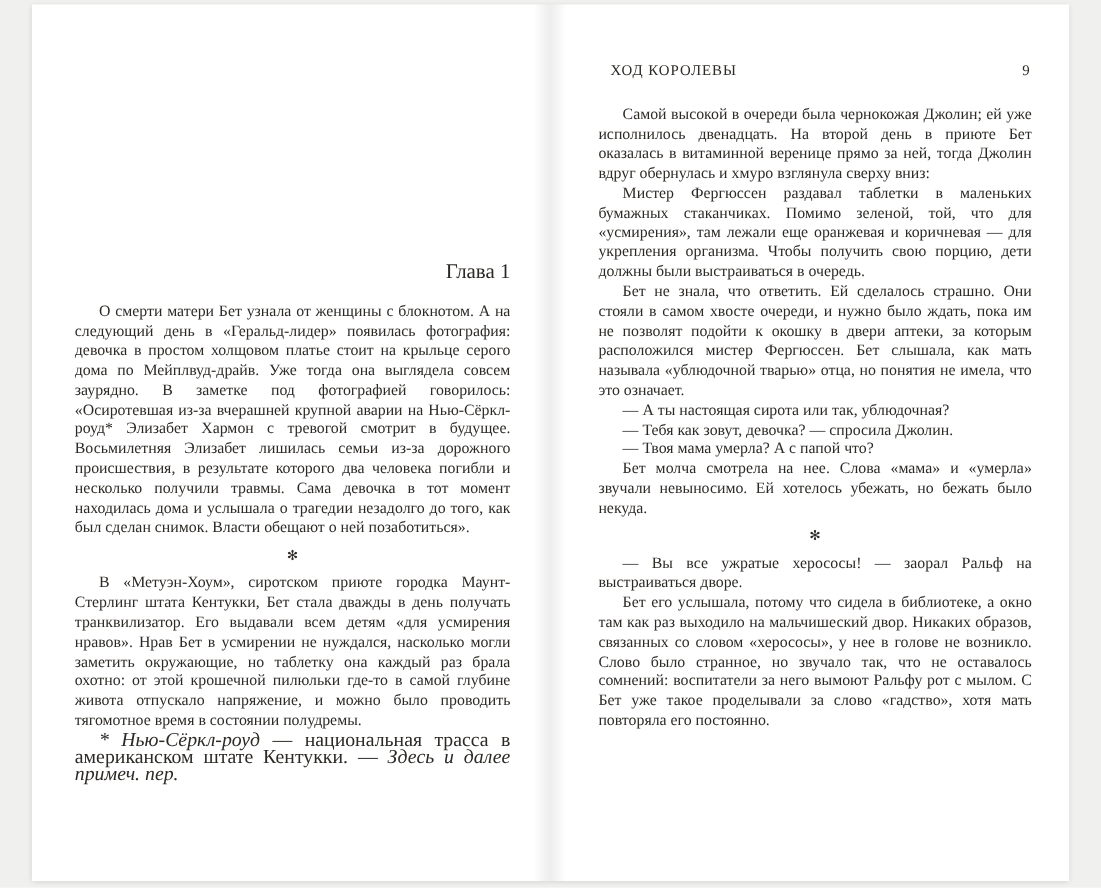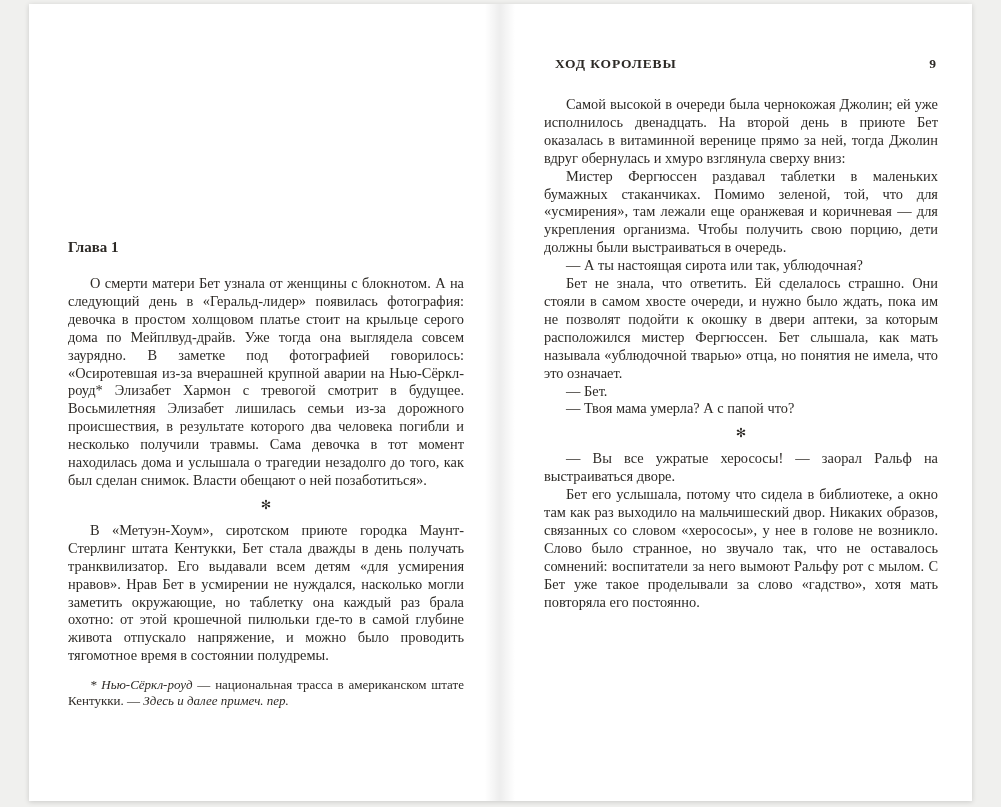--- a/index.html
+++ b/index.html
@@ -27,57 +27,57 @@
   }
   .page-col {
     position: absolute;
     top: 0; height: 100%;
     overflow: hidden;
   }
   .left-col  { left: 39px;  width: 396px; padding-top: 234px; }
   .right-col { left: 515px; width: 394px; padding-top: 52px; }
 
   .chapter-title {
-    text-align: left;
-    font-weight: bold;
-    font-size: 15px;
+    text-align: right;
+    font-weight: normal;
+    font-size: 19px;
     line-height: 19px;
     margin-bottom: 18px;
   }
   p.body {
     font-size: 14.4px;
     line-height: 17.9px;
     text-align: justify;
     text-indent: 22px;
     hyphens: auto;
   }
   .sep {
     text-align: center;
     font-size: 12.5px;
     line-height: 14px;
     margin: 8px 0 10px;
   }
   .runhead {
     display: flex;
     justify-content: space-between;
     align-items: baseline;
-    font-weight: bold;
+    font-weight: normal;
     font-size: 13.5px;
     letter-spacing: 0.9px;
     line-height: 16px;
     margin-bottom: 24px;
   }
   .runhead .rh-title { margin-left: 11px; }
   .runhead .rh-num   { margin-right: 2px; letter-spacing: 0; }
   .footnote {
-    font-size: 13px;
+    font-size: 18px;
     line-height: 15.4px;
     text-align: justify;
     text-indent: 22px;
-    margin-top: 12px;
+    margin-top: 0;
   }
   .it { font-style: italic; }
 </style>
 </head>
 <body>
 
 <div class="spread">
 
   <div class="page-col left-col">
     <div class="chapter-title">Глава 1</div>
@@ -92,24 +92,25 @@
   </div>
 
   <div class="page-col right-col">
     <div class="runhead">
       <span class="rh-title">ХОД КОРОЛЕВЫ</span>
       <span class="rh-num">9</span>
     </div>
 
     <p class="body">Самой высокой в очереди была чернокожая Джолин; ей уже исполнилось двенадцать. На второй день в приюте Бет оказалась в витаминной веренице прямо за ней, тогда Джолин вдруг обернулась и хмуро взглянула сверху вниз:</p>
     <p class="body">Мистер Фергюссен раздавал таблетки в маленьких бумажных стаканчиках. Помимо зеленой, той, что для «усмирения», там лежали еще оранжевая и коричневая — для укрепления организма. Чтобы получить свою порцию, дети должны были выстраиваться в очередь.</p>
+    <p class="body">Бет не знала, что ответить. Ей сделалось страшно. Они стояли в самом хвосте очереди, и нужно было ждать, пока им не позволят подойти к окошку в двери аптеки, за которым расположился мистер Фергюссен. Бет слышала, как мать называла «ублюдочной тварью» отца, но понятия не имела, что это означает.</p>
     <p class="body">— А ты настоящая сирота или так, ублюдочная?</p>
-    <p class="body">Бет не знала, что ответить. Ей сделалось страшно. Они стояли в самом хвосте очереди, и нужно было ждать, пока им не позволят подойти к окошку в двери аптеки, за которым расположился мистер Фергюссен. Бет слышала, как мать называла «ублюдочной тварью» отца, но понятия не имела, что это означает.</p>
-    <p class="body">— Бет.</p>
+    <p class="body">— Тебя как зовут, девочка? — спросила Джолин.</p>
     <p class="body">— Твоя мама умерла? А с папой что?</p>
+    <p class="body">Бет молча смотрела на нее. Слова «мама» и «умерла» звучали невыносимо. Ей хотелось убежать, но бежать было некуда.</p>
 
     <div class="sep">✻</div>
 
     <p class="body">— Вы все ужратые херососы! — заорал Ральф на выстраиваться дворе.</p>
     <p class="body">Бет его услышала, потому что сидела в библиотеке, а окно там как раз выходило на мальчишеский двор. Никаких образов, связанных со словом «херососы», у нее в голове не возникло. Слово было странное, но звучало так, что не оставалось сомнений: воспитатели за него вымоют Ральфу рот с мылом. С Бет уже такое проделывали за слово «гадство», хотя мать повторяла его постоянно.</p>
   </div>
 
   <div class="spine"></div>
 </div>
 

